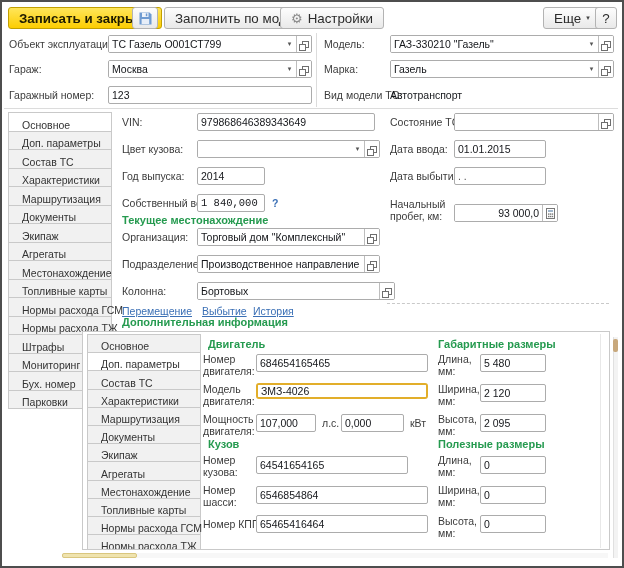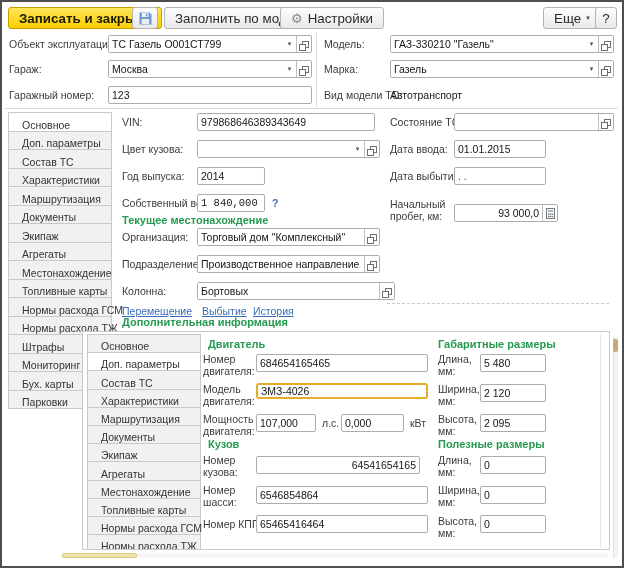--- a/index.html
+++ b/index.html
@@ -157,21 +157,21 @@
     <div class="tab">
         <span>Нормы расхода ТЖ</span>
       </div>
     <div class="tab">
         <span>Штрафы</span>
       </div>
     <div class="tab">
         <span>Мониторинг</span>
       </div>
     <div class="tab">
-        <span>Бух. карты</span>
+        <span>Бух. номер</span>
       </div>
     <div class="tab">
         <span>Парковки</span>
       </div>
   </div>
 
   <span class="lbl" style="left:120px;top:114px">VIN:</span>
   <input class="box" style="left: 195px; top: 111px; width: 178px;" value="979868646389343649">
 
   <span class="lbl" style="left:120px;top:141px">Цвет кузова:</span>
@@ -308,21 +308,21 @@
 
     <span class="lblw" style="left:120px;top:81px;width:55px">Мощность двигателя:</span>
     <input class="box num" style="left: 173px; top: 82px; width: 60px;" value="107,000">
     <span class="unit" style="left:239px;top:85px">л.с.</span>
     <input class="box num" style="left: 258px; top: 82px; width: 63px;" value="0,000">
     <span class="unit" style="left:327px;top:85px">кВт</span>
 
     <div class="ghead" style="left:125px;top:106px">Кузов</div>
 
     <span class="lblw" style="left:120px;top:122px;width:50px">Номер кузова:</span>
-    <input class="box" style="left: 173px; top: 124px; width: 164px; text-align: right;" value="64541654165">
+    <input class="box" style="left: 173px; top: 124px; width: 152px;" value="64541654165">
 
     <span class="lblw" style="left:120px;top:152px;width:50px">Номер шасси:</span>
     <input class="box" style="left: 173px; top: 154px; width: 172px;" value="6546854864">
 
     <span class="lbl" style="left:120px;top:186px">Номер КПП:</span>
     <input class="box" style="left: 173px; top: 183px; width: 172px;" value="65465416464">
 
     <div class="ghead" style="left:355px;top:6px">Габаритные размеры</div>
 
     <span class="lblw" style="left:355px;top:21px;width:42px">Длина, мм:</span>

